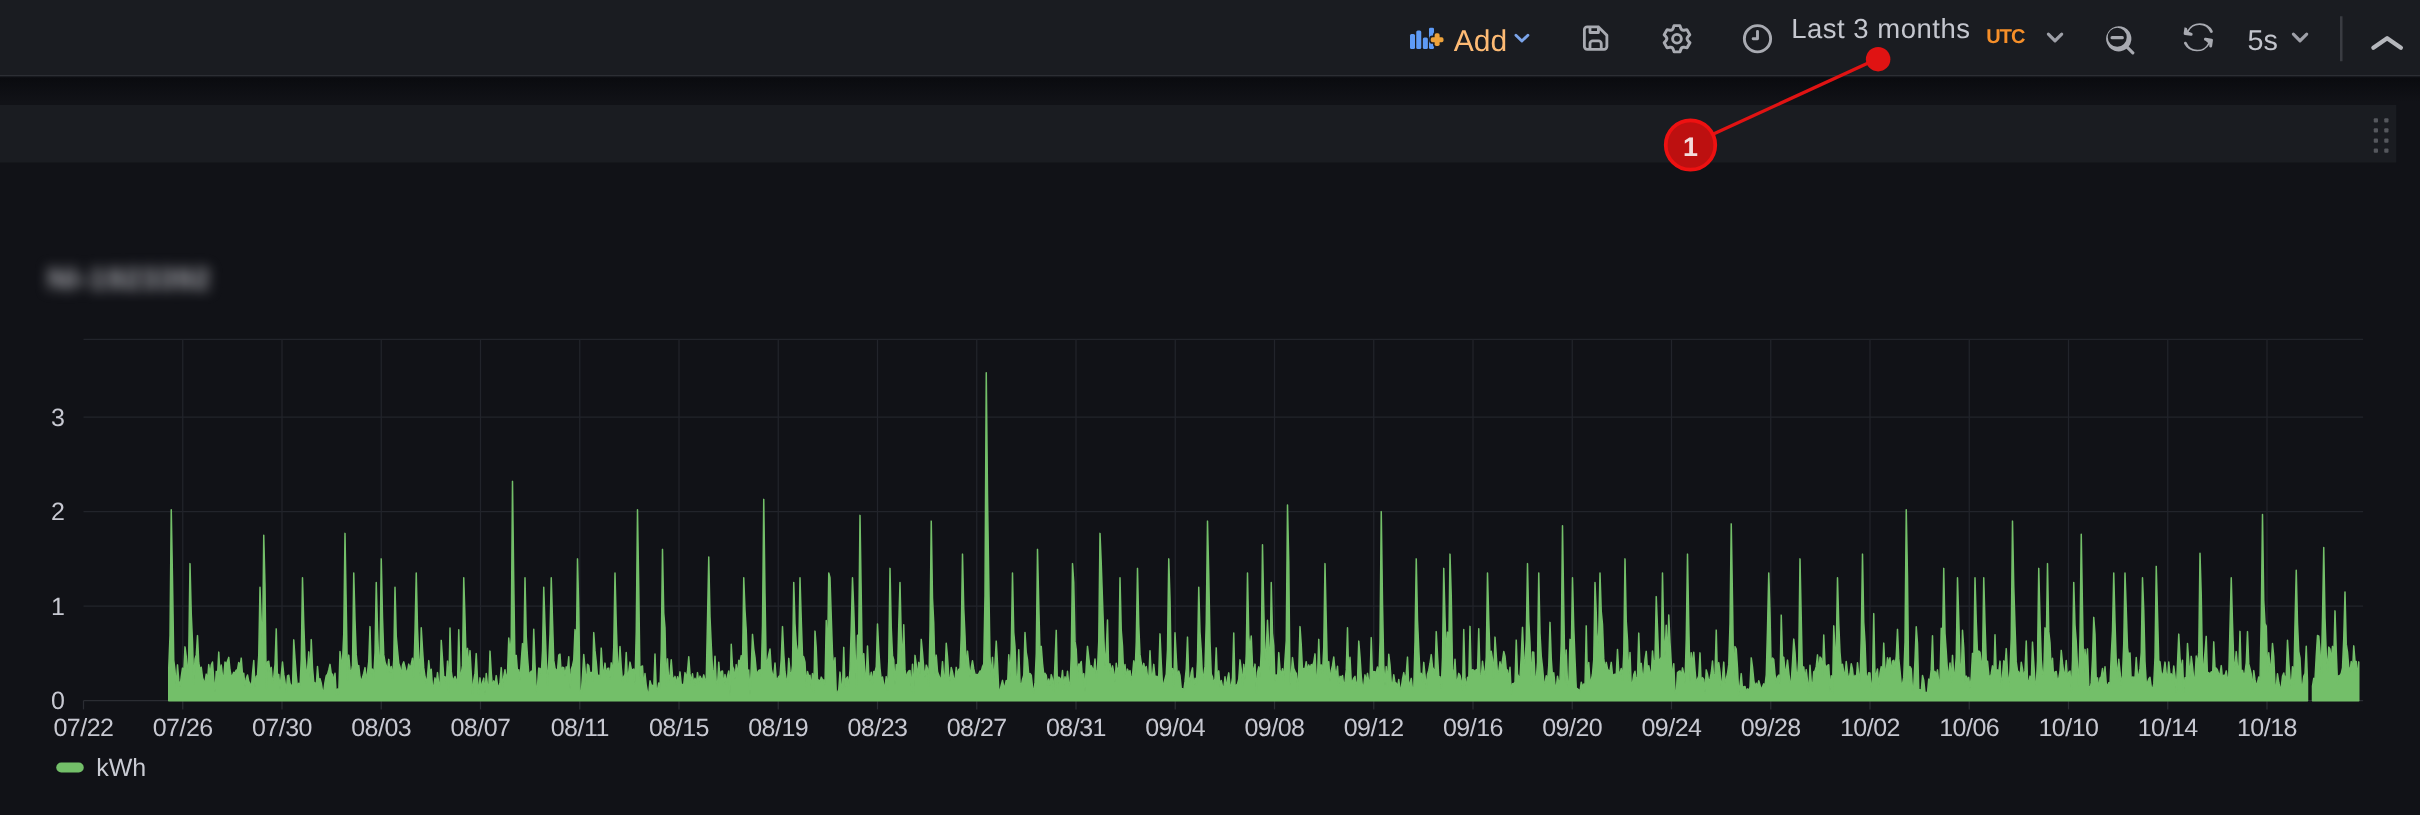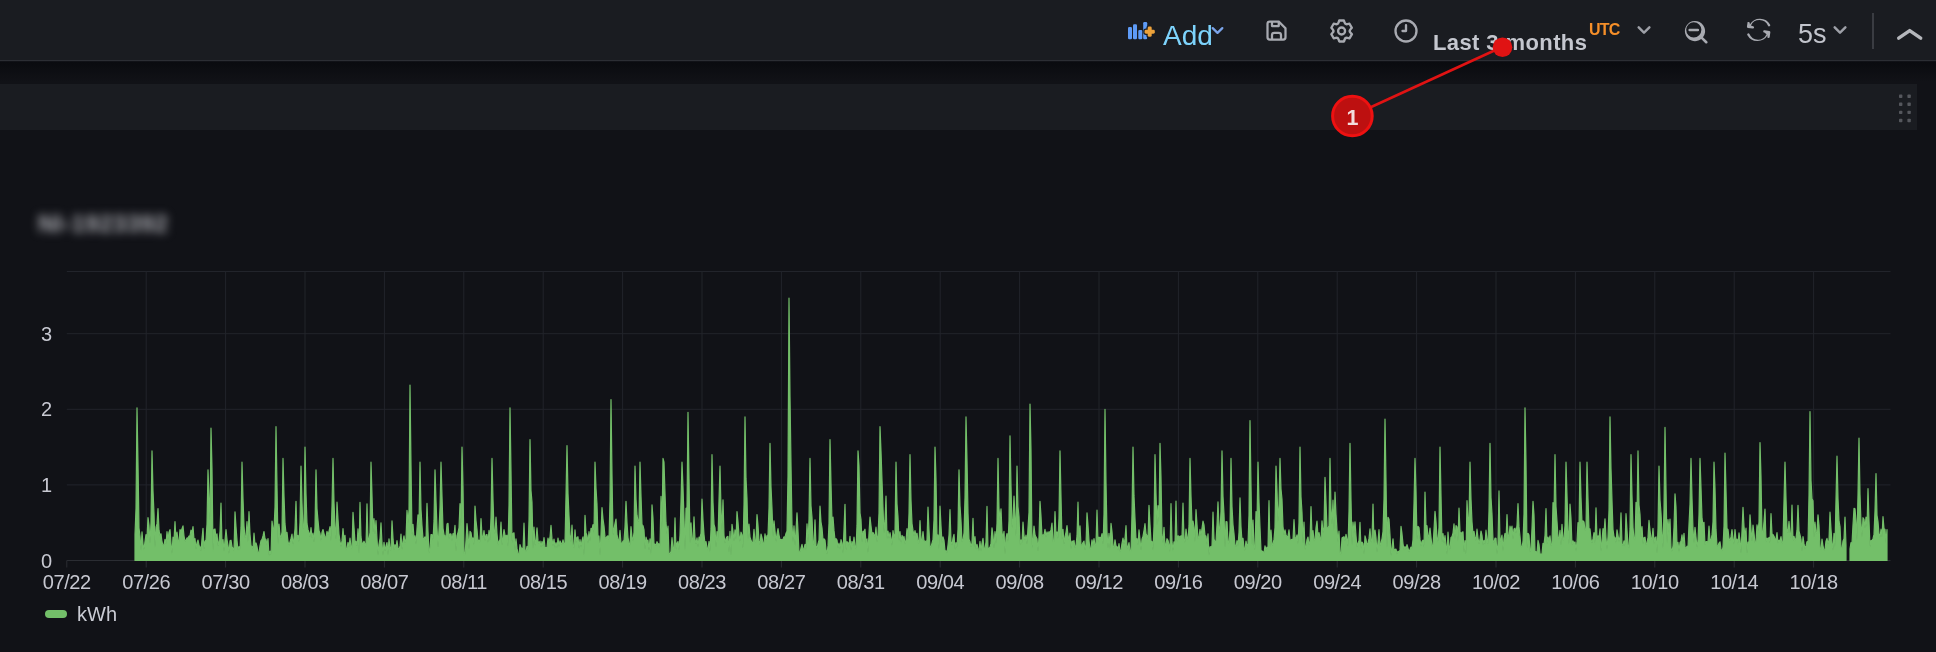--- a/index.html
+++ b/index.html
@@ -111,45 +111,45 @@
 <rect x="6" y="2.3" width="4" height="14.9" rx="1.2" fill="#5e9bf7"></rect>
 <rect x="11.3" y="7.9" width="4" height="9.3" rx="1.2" fill="#5e9bf7"></rect>
 <rect x="16.2" y="0" width="4" height="17.2" rx="1.2" fill="#5e9bf7"></rect>
 <g stroke="#1b1d22" stroke-width="2.6">
       <rect x="17.6" y="7.7" width="10.2" height="4" rx="1.4" fill="#eda23b"></rect>
       <rect x="20.7" y="4.6" width="4" height="10.2" rx="1.4" fill="#eda23b"></rect>
     </g>
 <rect x="17.6" y="7.7" width="10.2" height="4" rx="1.4" fill="#eda23b"></rect>
     <rect x="20.7" y="4.6" width="4" height="10.2" rx="1.4" fill="#eda23b"></rect>
 </svg>
-<div style="position:absolute;left:1163px;top:20px;font-size:28px;font-weight:500;color:#7dd3fc;letter-spacing:0">Add</div>
+<div style="position:absolute;left:1163px;top:20px;font-size:24px;font-weight:500;color:#fdba74;letter-spacing:0">Add</div>
 <svg style="position:absolute;left:1203.6px;top:17.4px" width="27" height="27" viewBox="0 0 24 24">
     <path d="M17,9.17a1,1,0,0,0-1.41,0L12,12.71,8.46,9.17a1,1,0,0,0-1.41,0,1,1,0,0,0,0,1.42l4.24,4.24a1,1,0,0,0,1.42,0L17,10.59A1,1,0,0,0,17,9.17Z" fill="#7ba4ea"></path>
   </svg>
 <svg style="position:absolute;left:1263.4px;top:16.6px" width="27" height="27" viewBox="0 0 24 24">
     <path d="M20.71,9.29l-6-6a1,1,0,0,0-.32-.21A1.09,1.09,0,0,0,14,3H6A3,3,0,0,0,3,6V18a3,3,0,0,0,3,3H18a3,3,0,0,0,3-3V10A1,1,0,0,0,20.71,9.29ZM9,5h4V7H9Zm6,14H9V16a1,1,0,0,1,1-1h4a1,1,0,0,1,1,1Zm4-1a1,1,0,0,1-1,1H17V16a3,3,0,0,0-3-3H10a3,3,0,0,0-3,3v3H6a1,1,0,0,1-1-1V6A1,1,0,0,1,6,5H7V8A1,1,0,0,0,8,9h6a1,1,0,0,0,1-1V6.41l4,4Z" fill="#a8aab1"></path>
   </svg>
 <svg style="position:absolute;left:1327.8px;top:16.7px" width="28" height="28" viewBox="0 0 24 24">
     <path d="M19.9,12.66a1,1,0,0,1,0-1.32L21.18,9.9a1,1,0,0,0,.12-1.17l-2-3.46a1,1,0,0,0-1.07-.48l-1.88.38a1,1,0,0,1-1.15-.66l-.61-1.83A1,1,0,0,0,13.64,2h-4a1,1,0,0,0-1,.68L8.08,4.51a1,1,0,0,1-1.15.66L5,4.79A1,1,0,0,0,4,5.27L2,8.73A1,1,0,0,0,2.1,9.9l1.27,1.44a1,1,0,0,1,0,1.32L2.1,14.1A1,1,0,0,0,2,15.27l2,3.46a1,1,0,0,0,1.07.48l1.88-.38a1,1,0,0,1,1.15.66l.61,1.83a1,1,0,0,0,1,.68h4a1,1,0,0,0,1-.68l.61-1.83a1,1,0,0,1,1.15-.66l1.88.38a1,1,0,0,0,1.07-.48l2-3.46a1,1,0,0,0-.12-1.17ZM18.41,14l.8.9-1.28,2.22-1.18-.24a3,3,0,0,0-3.45,2L12.92,20H10.36L10,18.86a3,3,0,0,0-3.45-2l-1.18.24L4.07,14.89l.8-.9a3,3,0,0,0,0-4l-.8-.9L5.35,6.89l1.18.24a3,3,0,0,0,3.45-2L10.36,4h2.56l.38,1.14a3,3,0,0,0,3.45,2l1.18-.24,1.28,2.22-.8.9A3,3,0,0,0,18.41,14ZM11.64,8a4,4,0,1,0,4,4A4,4,0,0,0,11.64,8Zm0,6a2,2,0,1,1,2-2A2,2,0,0,1,11.64,14Z" fill="#a8aab1"></path>
   </svg>
 <svg style="position:absolute;left:1392.4px;top:16.9px" width="28" height="28" viewBox="0 0 24 24">
     <path d="M12,2A10,10,0,1,0,22,12,10,10,0,0,0,12,2Zm0,18a8,8,0,1,1,8-8A8,8,0,0,1,12,20Zm0-14a1,1,0,0,0-1,1v4H9a1,1,0,0,0,0,2h3a1,1,0,0,0,1-1V7A1,1,0,0,0,12,6Z" fill="#a8aab1"></path>
   </svg>
-<div style="position:absolute;left:1433px;top:30px;font-size:22px;font-weight:700;color:#c5c7cf;letter-spacing:0.4px">Last 3 months</div>
+<div style="position:absolute;left:1433px;top:10px;font-size:22px;font-weight:400;color:#c5c7cf;letter-spacing:0.4px">Last 3 months</div>
 <div style="position:absolute;left:1589px;top:20.5px;font-size:16px;font-weight:600;color:#f68f29;letter-spacing:-0.8px">UTC</div>
 <svg style="position:absolute;left:1629.2px;top:15.4px" width="30" height="30" viewBox="0 0 24 24">
     <path d="M17,9.17a1,1,0,0,0-1.41,0L12,12.71,8.46,9.17a1,1,0,0,0-1.41,0,1,1,0,0,0,0,1.42l4.24,4.24a1,1,0,0,0,1.42,0L17,10.59A1,1,0,0,0,17,9.17Z" fill="#9ea0a8"></path>
   </svg>
 <svg style="position:absolute;left:1679.6px;top:15.9px" width="30" height="30" viewBox="0 0 24 24">
     <path d="M14.29,10.29H7.71a1,1,0,0,0,0,2h6.58a1,1,0,0,0,0-2Zm7.42,10L18.37,17a8.08,8.08,0,1,0-1.41,1.41l3.33,3.33a1,1,0,0,0,1.42,0A1,1,0,0,0,21.71,20.29ZM11,17.11A6.08,6.08,0,1,1,17.11,11,6.09,6.09,0,0,1,11,17.11Z" fill="#a8aab1"></path>
   </svg>
 <svg style="position:absolute;left:1745.4px;top:15.8px;transform:scaleX(-1)" width="28" height="28" viewBox="0 0 24 24">
     <path d="M21.5,14.98a1,1,0,0,0-1.31.54,8,8,0,0,1-14.65.17L7.4,14.2a1,1,0,1,0-.29-1.95l-4,.58a1,1,0,0,0-.85,1.13l.58,4a1,1,0,0,0,1,.86l.14,0a1,1,0,0,0,.84-1.13l-.15-1.09a10,10,0,0,0,17.37-.31A1,1,0,0,0,21.5,14.98ZM20.92,5.23a1,1,0,0,0-1,.86L19.8,7.18a10,10,0,0,0-17.37.31,1,1,0,0,0,.53,1.31,1,1,0,0,0,1.31-.54,8,8,0,0,1,14.65-.17L17.06,8.8a1,1,0,0,0,.29,2l.14,0,4-.58a1,1,0,0,0,.85-1.13l-.58-4A1,1,0,0,0,20.92,5.23Z" fill="#a8aab1"></path>
   </svg>
-<div style="position:absolute;left:1798px;top:19px;font-size:27px;font-weight:500;color:#c2c4cc">5s</div>
+<div style="position:absolute;left:1798px;top:19px;font-size:23px;font-weight:500;color:#c2c4cc">5s</div>
 <svg style="position:absolute;left:1825.2px;top:15.4px" width="30" height="30" viewBox="0 0 24 24">
     <path d="M17,9.17a1,1,0,0,0-1.41,0L12,12.71,8.46,9.17a1,1,0,0,0-1.41,0,1,1,0,0,0,0,1.42l4.24,4.24a1,1,0,0,0,1.42,0L17,10.59A1,1,0,0,0,17,9.17Z" fill="#9ea0a8"></path>
   </svg>
 <div style="position:absolute;left:1872px;top:13px;width:2px;height:36px;background:#3a3c42"></div>
 <svg style="position:absolute;left:1895px;top:27px" width="30" height="14" viewBox="0 0 30 14">
     <polyline points="3.7,11.2 14.7,3.6 25.7,11.2" fill="none" stroke="#b5b7bc" stroke-width="3.4" stroke-linecap="round" stroke-linejoin="round"></polyline>
   </svg>
 <svg width="1936" height="652" viewBox="0 0 1936 652" style="position:absolute;left:0;top:0">
 <line x1="1369" y1="108" x2="1502" y2="47" stroke="#e01313" stroke-width="2.6"></line>
 <circle cx="1502.5" cy="47.3" r="9.8" fill="#e01313"></circle>

